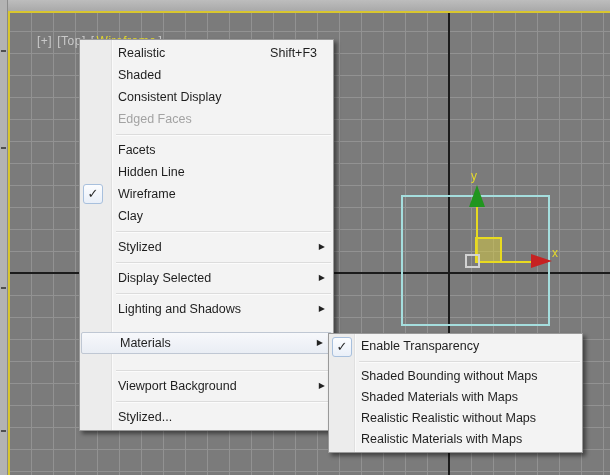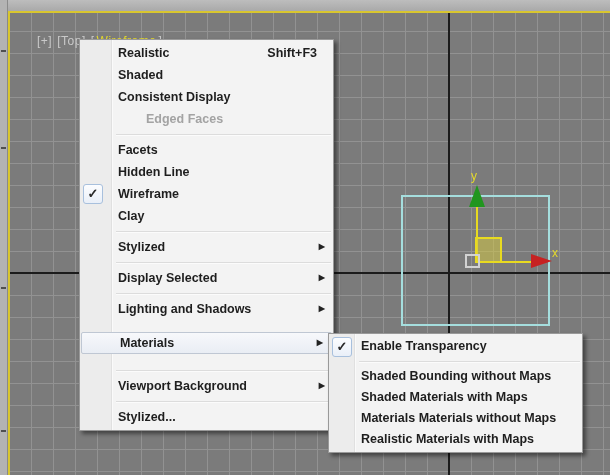--- a/index.html
+++ b/index.html
@@ -68,23 +68,23 @@
     font-size:12.5px; color:var(--menu-text,#1e1e1e); z-index:10; }
   .menu::before { content:""; position:absolute; left:0; top:0; bottom:0;
     background:var(--menu-gutter,#ececec);
     border-right:1px solid #e0e0e0; box-shadow:1px 0 0 #fafafa; }
   #main-menu { left:79px; top:39px; }
   #main-menu::before { width:31px; }
   #sub-menu  { left:328px; top:333px; }
   #sub-menu::before { width:25px; }
 
   .menu-item { position:relative; height:22px; line-height:22px;
-    padding-left:38px; padding-right:24px; cursor:default; box-sizing:border-box;font-weight:bold; }
+    padding-left:38px; padding-right:24px; cursor:default; box-sizing:border-box; }
   #sub-menu .menu-item { height:21px; line-height:21px; padding-left:32px; }
-  .menu-item.disabled { color:var(--menu-text-disabled,#a3a3a3);margin-left:28px; }
+  .menu-item.disabled { color:var(--menu-text-disabled,#a3a3a3); }
   .menu-item.highlight { margin:12px 1px; border:1px solid var(--highlight-border,#bfc7d3);
     border-radius:2px; line-height:20px;
     background:linear-gradient(var(--highlight-bg,#f7f8fb), #e9edf4); }
   .mi-shortcut { position:absolute; right:16px; top:0;margin-left:20px; }
   .mi-arrow { position:absolute; right:8px; top:50%; transform:translateY(-50%);
     font-size:8px; color:#222; }
   .check-box { position:absolute; left:3px; top:50%; transform:translateY(-50%);
     width:18px; height:18px; line-height:18px; text-align:center;
     border:1px solid var(--check-border,#a8c0dd); border-radius:3px;
     background:linear-gradient(#fcfdff,#e9eff8);
@@ -149,17 +149,17 @@
       <div class="menu-item"><span class="mi-label">Viewport Background</span><span class="mi-arrow">▶</span></div>
       <div class="menu-sep"></div>
       <div class="menu-item"><span class="mi-label">Stylized...</span></div>
     </div>
 
   <div id="sub-menu" class="menu">
       <div class="menu-item"><span class="check-box">✓</span><span class="mi-label">Enable Transparency</span></div>
       <div class="menu-sep"></div>
       <div class="menu-item"><span class="mi-label">Shaded Bounding without Maps</span></div>
       <div class="menu-item"><span class="mi-label">Shaded Materials with Maps</span></div>
-      <div class="menu-item"><span class="mi-label">Materials Materials without Maps</span></div>
+      <div class="menu-item"><span class="mi-label">Realistic Realistic without Maps</span></div>
       <div class="menu-item"><span class="mi-label">Realistic Materials with Maps</span></div>
     </div>
 
 </div>
 
 </body></html>

